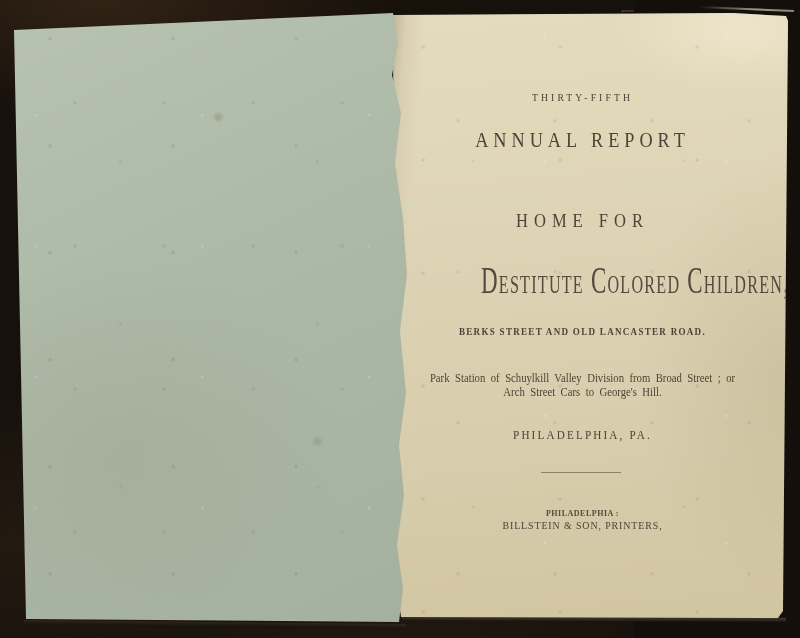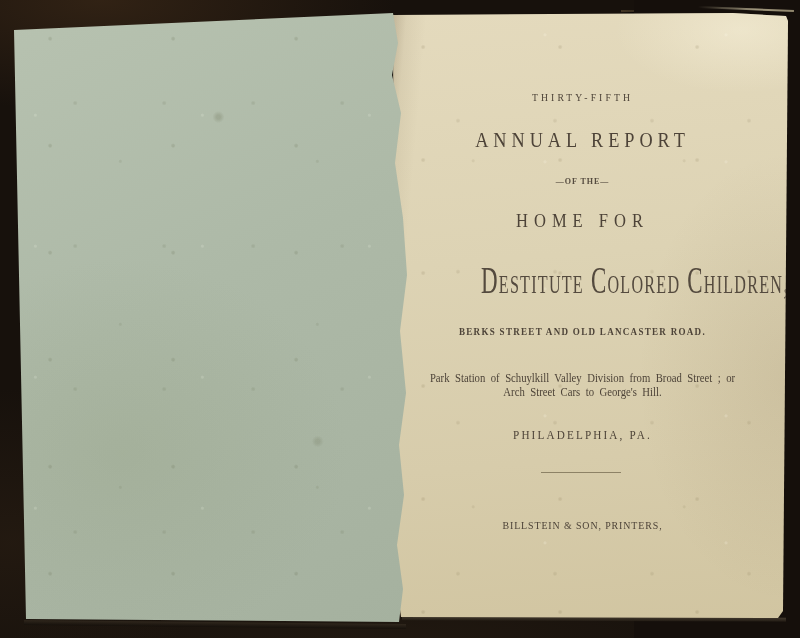--- a/index.html
+++ b/index.html
@@ -117,28 +117,28 @@
 <div class="scan">
 
   <div class="edge-stack"></div>
   <div class="fore-edge"></div>
   <div class="bottom-edge-right"></div>
   <div class="bottom-edge-left"></div>
 
   <div class="page-right">
     <div class="line series">THIRTY-FIFTH</div>
     <div class="line title">ANNUAL REPORT</div>
-    <div class="line ofthe">—OF THE—</div>
     <div class="line homefor">HOME FOR</div>
     <div class="line orgname">Destitute Colored Children,</div>
     <div class="line address">BERKS STREET AND OLD LANCASTER ROAD.</div>
     <div class="line directions">
       <div>Park Station of Schuylkill Valley Division from Broad Street ; or</div>
       <div>Arch Street Cars to George's Hill.</div>
     </div>
     <div class="line citystate">PHILADELPHIA, PA.</div>
     <div class="rule"></div>
+    <div class="line imprint-city">PHILADELPHIA :</div>
     <div class="line imprint-printer">BILLSTEIN &amp; SON, PRINTERS,</div>
   </div>
 
   <div class="page-left"></div>
 
 </div>
 
 </body></html>

